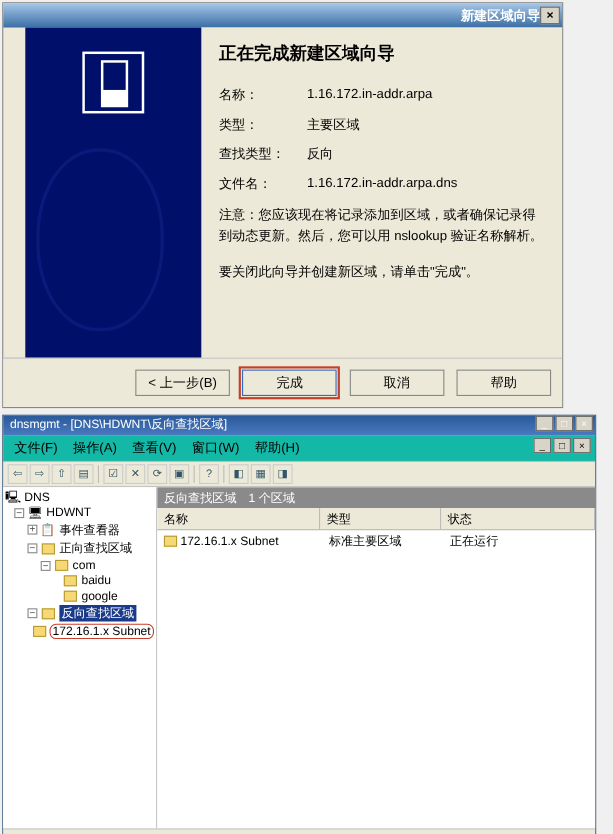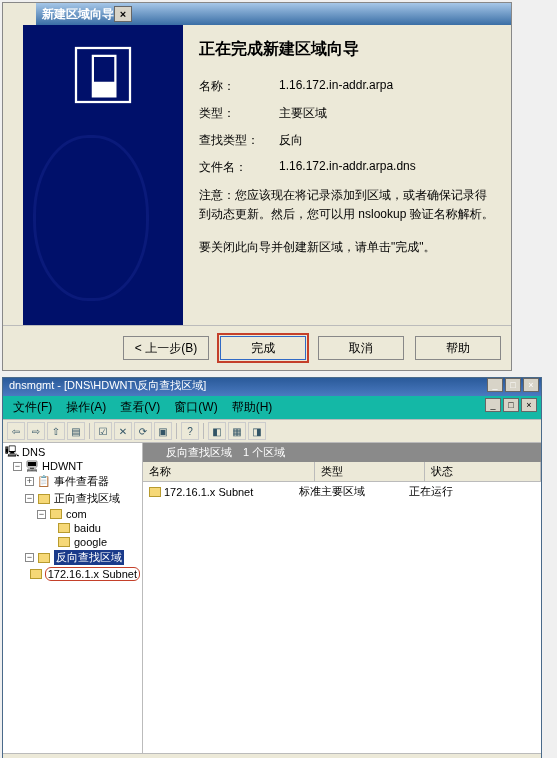--- a/index.html
+++ b/index.html
@@ -1,20 +1,20 @@
 <!DOCTYPE html>
 <html><head>
 <meta charset="utf-8">
 <style>
 * { box-sizing: border-box; margin: 0; padding: 0; }
 body { font-family: "SimSun", "Microsoft YaHei", sans-serif; font-size: 12px; background: #f0f0f0; width: 557px; }
 
 
 .wizard { width: 510px; margin: 2px; border: 1px solid #888; background: #ece9d8; position: relative; }
-.wiz-titlebar { background: linear-gradient(#a6c7e8,#3a6ea5); color: #fff; height: 22px; display: flex; align-items: center; justify-content: flex-start; padding: 0 2px 0 6px; font-weight: bold; margin-left: 33px; }
+.wiz-titlebar { background: linear-gradient(#a6c7e8,#3a6ea5); color: #fff; height: 22px; display: flex; align-items: center; justify-content: flex-end; padding: 0 2px 0 6px; font-weight: bold; }
 .wiz-close { width: 18px; height: 16px; background: #d8d4c8; border: 1px solid #666; color: #000; font-weight: bold; text-align: center; line-height: 14px; font-size: 11px; cursor: default; }
 .wiz-body { display: flex; padding-left: 20px; }
 .wiz-side { width: 160px; height: 300px; background: #00106a; display: flex; align-items: flex-start; justify-content: center; padding-top: 14px; position: relative; }
 .wiz-side svg { width: 72px; height: 72px; }
 .wiz-side::after { content:""; position:absolute; left:10px; top:110px; width:110px; height:160px; border:3px solid #14248a; border-radius:55px/80px; opacity:.5; }
 .wiz-content { flex: 1; padding: 14px 16px; background: #ece9d8; }
 .wiz-h1 { font-size: 16px; font-weight: bold; margin-bottom: 18px; }
 .wiz-p { margin-bottom: 14px; line-height: 1.6; }
 .wiz-row { display: flex; margin-bottom: 10px; }
 .wiz-label { width: 80px; }
@@ -36,24 +36,24 @@
 .mmc-body { display: flex; height: 310px; background: #fff; }
 .mmc-tree { width: 140px; border-right: 1px solid #bbb; background: #fff; padding: 2px; font-size: 11px; overflow: hidden; }
 .tree-node { display: flex; align-items: center; padding: 1px 0; white-space: nowrap; }
 .tree-ind { display: inline-block; }
 .tree-exp { width: 9px; height: 9px; border: 1px solid #888; text-align: center; line-height: 7px; font-size: 9px; margin-right: 3px; color: #444; background:#fff; }
 .tree-ico { width: 14px; height: 12px; margin-right: 3px; display: inline-flex; align-items: center; justify-content: center; }
 .tree-sel { background: #1a3a8a; color: #fff; padding: 0 2px; }
 .fold-y { background: #f6d877; border:1px solid #b89b2e; width:12px; height:10px; }
 .circle-red { border:1px solid #c4402a; border-radius:6px; padding:0 2px; }
 .mmc-list { flex: 1; background: #fff; }
-.list-banner { background: #8a8a8a; color: #fff; padding: 2px 23px; font-size: 11px; }
+.list-banner { background: #8a8a8a; color: #fff; padding: 2px 6px; font-size: 11px; }
 .list-header { display: flex; background: #ece9d8; border-bottom: 1px solid #bbb; }
 .list-h { padding: 2px 6px; border-right: 1px solid #bbb; font-size: 11px; }
-.list-h.c1 { width: 172px; }
+.list-h.c1 { width: 148px; }
 .list-h.c2 { width: 110px; }
 .list-h.c3 { flex: 1; }
 .list-row { display: flex; padding: 2px 6px; font-size: 11px; }
 .list-cell.c1 { width: 150px; display:flex; align-items:center; gap:3px; }
 .list-cell.c2 { width: 110px; }
 .list-cell.c3 { flex: 1; }
 .mmc-status { background:#ece9d8; height:16px; border-top:1px solid #bbb; }
 </style>
 </head>
 <body>

